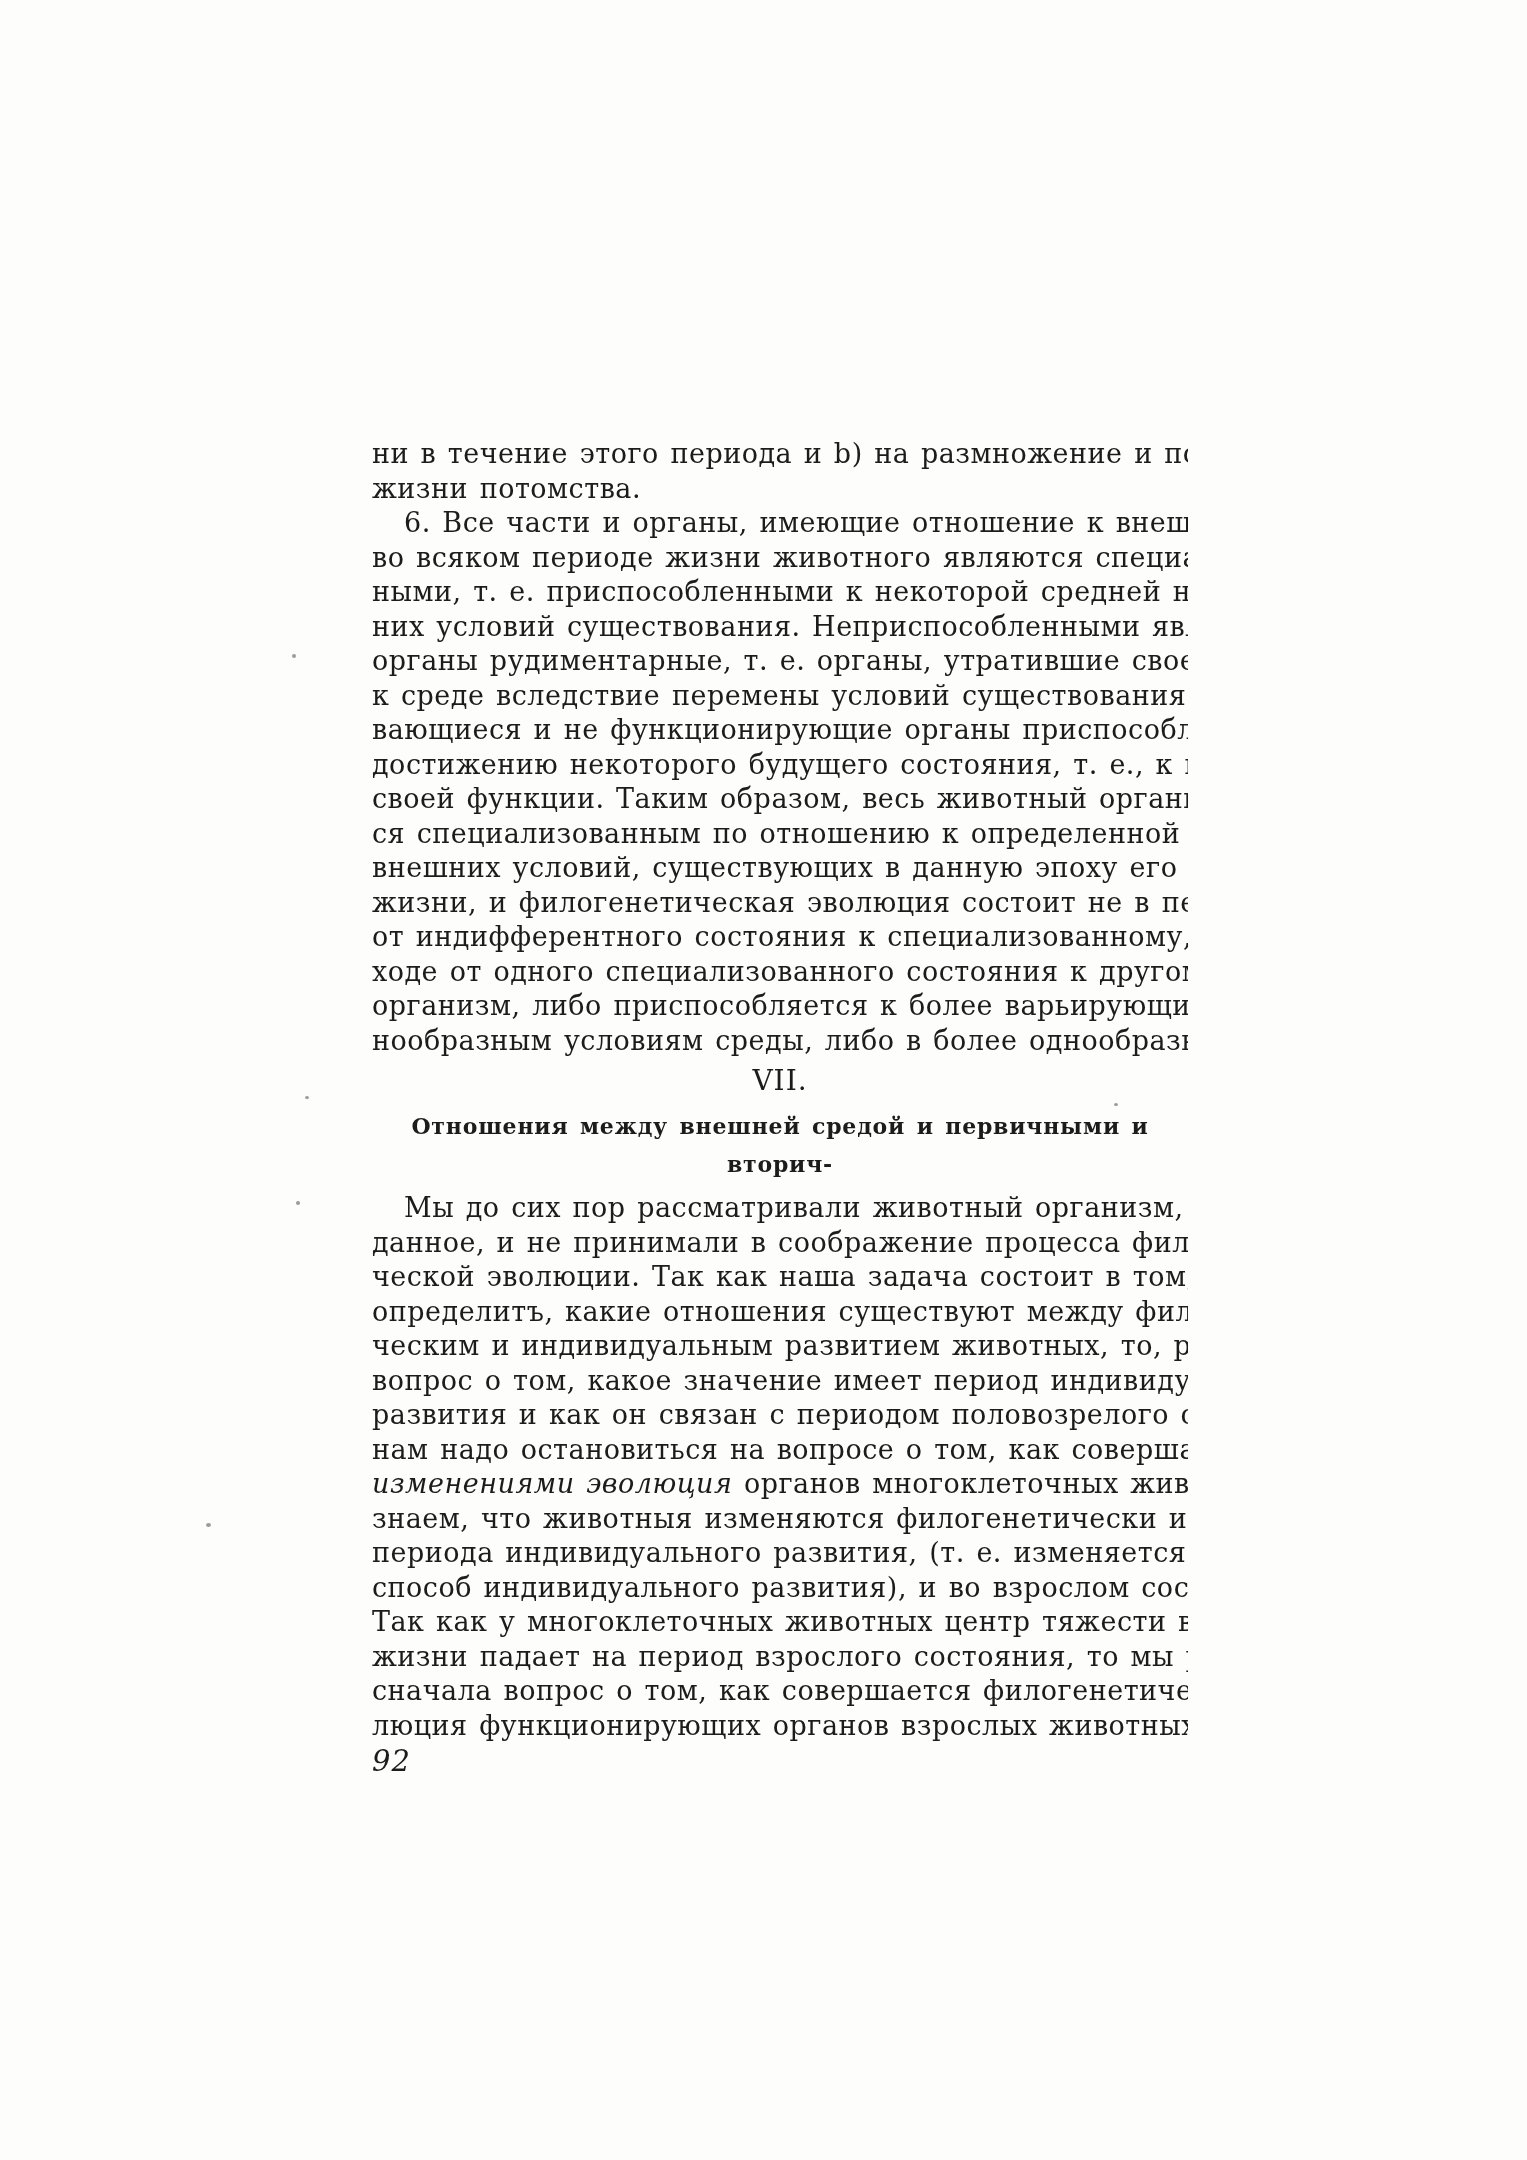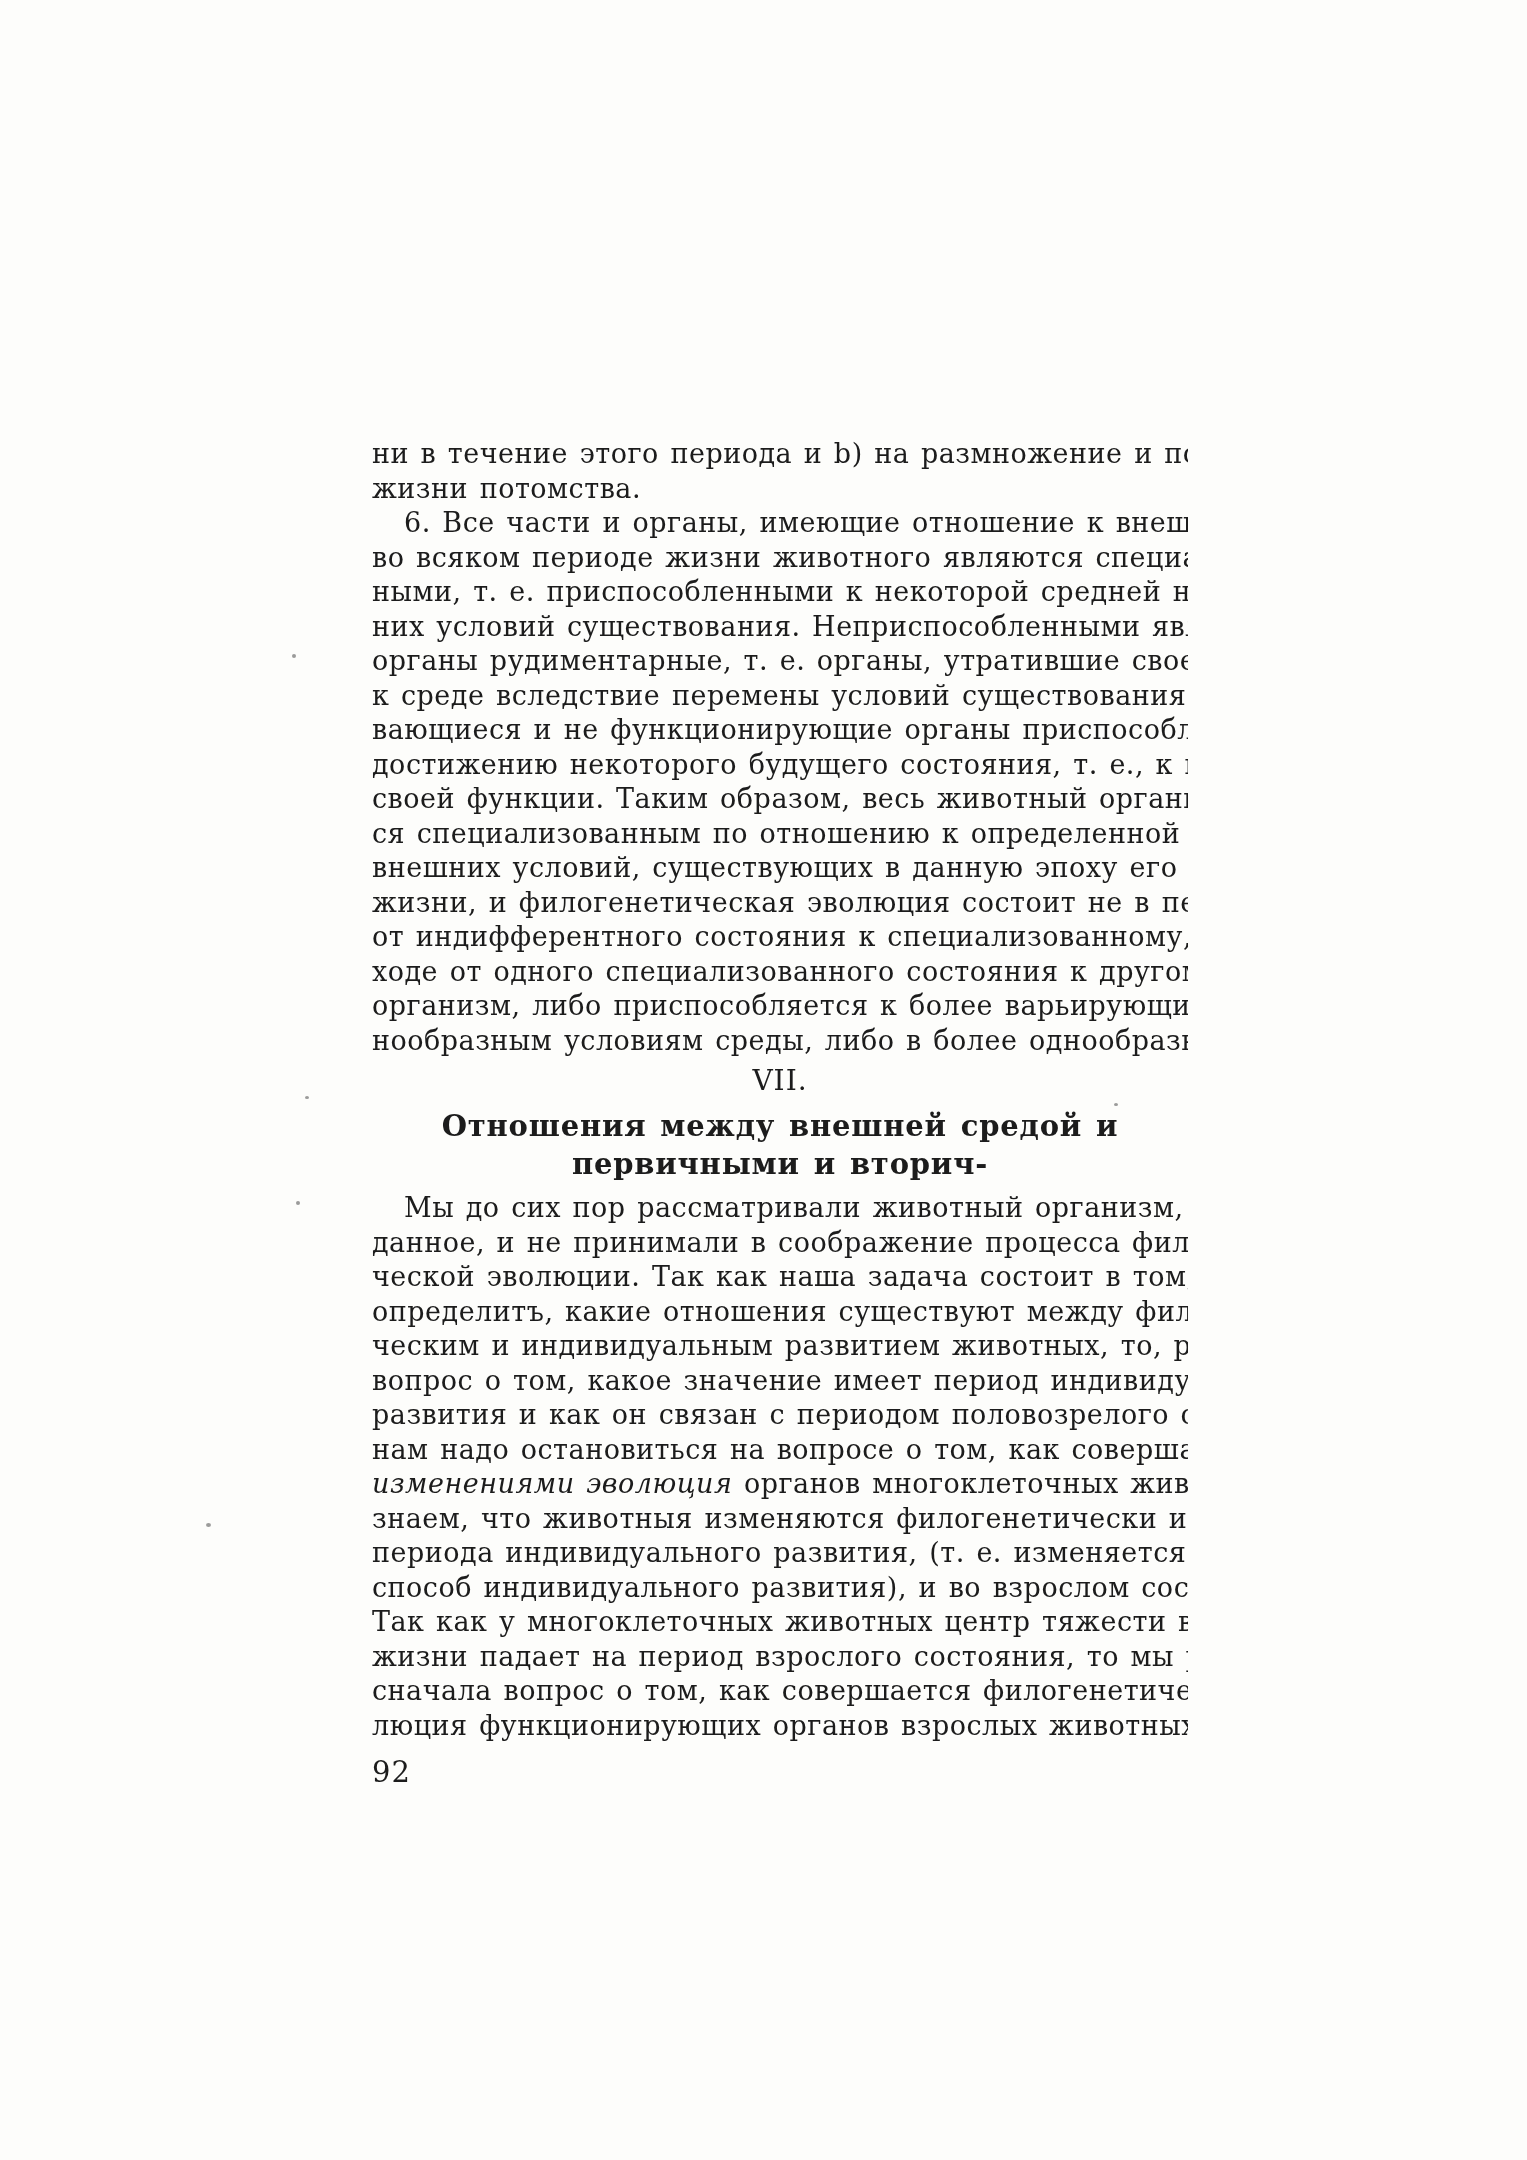--- a/index.html
+++ b/index.html
@@ -39,34 +39,35 @@
   .it{ font-style:italic; }
   .section-label{
     margin-top:6px;
     font-size:28px;
     line-height:34px;
     text-align:center;
     letter-spacing:1px;
   }
   .heading{ margin-top:9px; }
   .heading-line{
-    font-size:29px;
+    font-size:22px;
     font-weight:bold;
     line-height:38px;
     text-align:center;
     letter-spacing:0.8px;
     word-spacing:3px;
   }
   #block-1{ margin-top:8px; }
   .page-number{
-    margin-top:12px;
+    margin-top:1px;
     font-size:29px;
     line-height:34px;
     text-align:left;
     letter-spacing:1px;
+    font-style:italic;
   }
   .speck{
     position:absolute;
     background:#4a4a4a;
     border-radius:50%;
     opacity:0.55;
   }
 </style>
 </head>
 <body>

